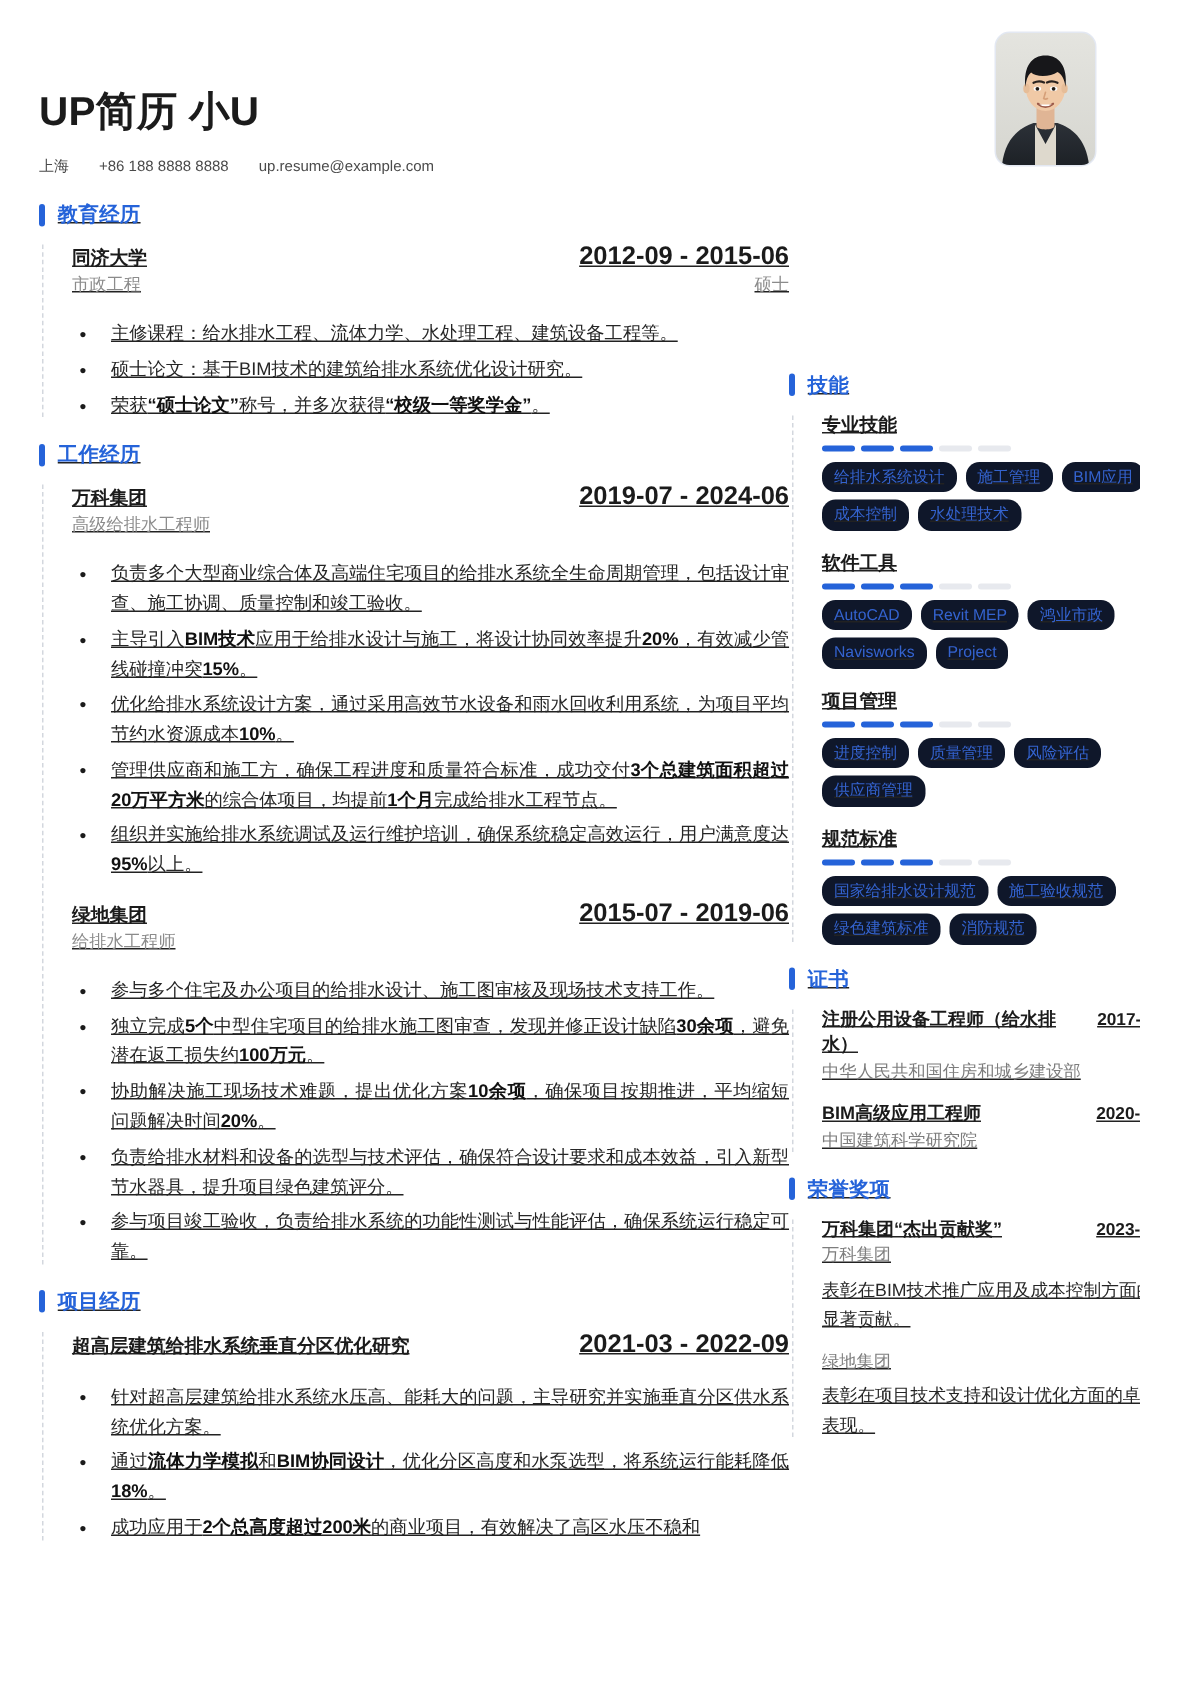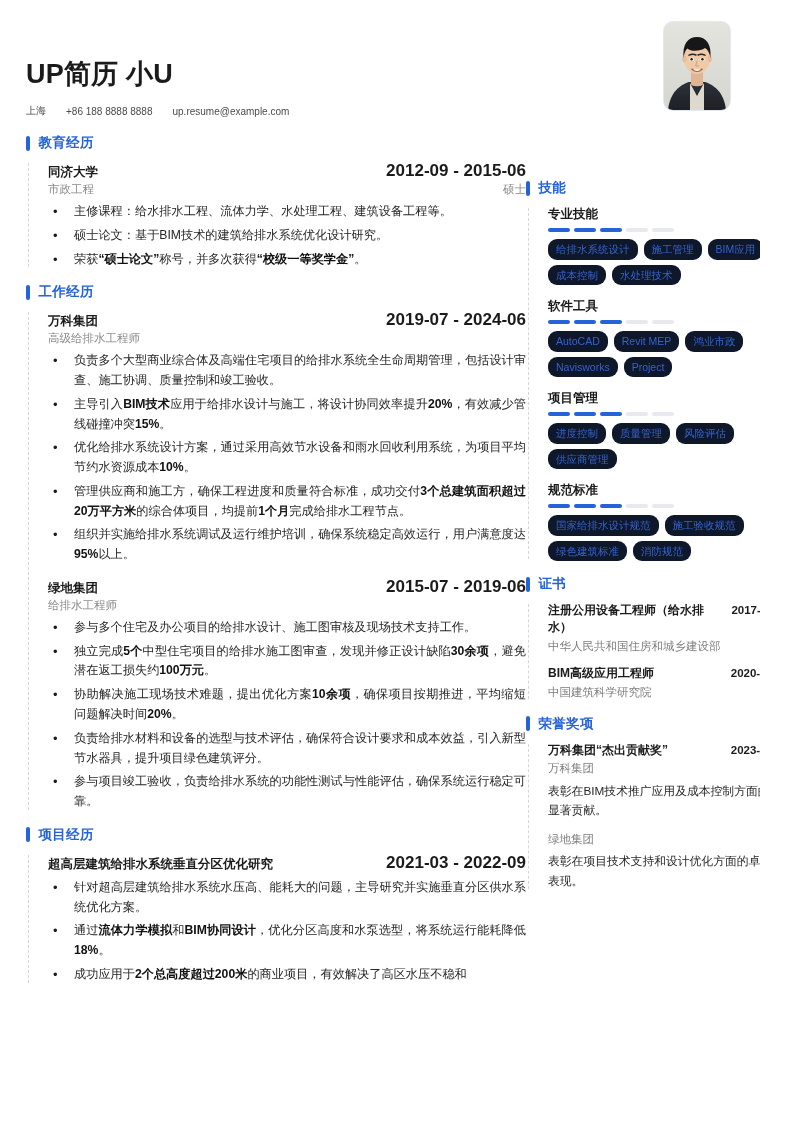--- a/index.html
+++ b/index.html
@@ -55,22 +55,23 @@
     font-size: 10px;
     color: #4a4a4a;
     padding-top: 14px;
   }
   .contact-item { white-space: nowrap; }
   .contact-item + .contact-item { margin-left: 20px; }
 
   
   .columns {
     display: flex;
-    align-items: flex-start;
+    align-items: center;
     padding-top: 16px;
+    text-decoration: underline;
   }
   .col-left  { width: 500px; flex: 0 0 500px; }
   .col-right { width: 247px; flex: 0 0 247px; margin-left: 0px; margin-top: 45px; }
 
   
   .section { margin-bottom: 14px; }
   .section-head {
     display: flex;
     align-items: center;
     margin-bottom: 9px;
@@ -134,21 +135,21 @@
   }
   .entry-sub-right {
     font-size: 11.5px;
     color: #8b8b8b;
     white-space: nowrap;
   }
 
   
   ul.bullets {
     list-style: none;
-    margin-top: 5px;
+    margin-top: 16px;
   }
   ul.bullets > li {
     position: relative;
     padding-left: 26px;
     font-size: 12.2px;
     line-height: 1.62;
     color: #262626;
     margin-bottom: 4px;
     text-align: justify;
   }

